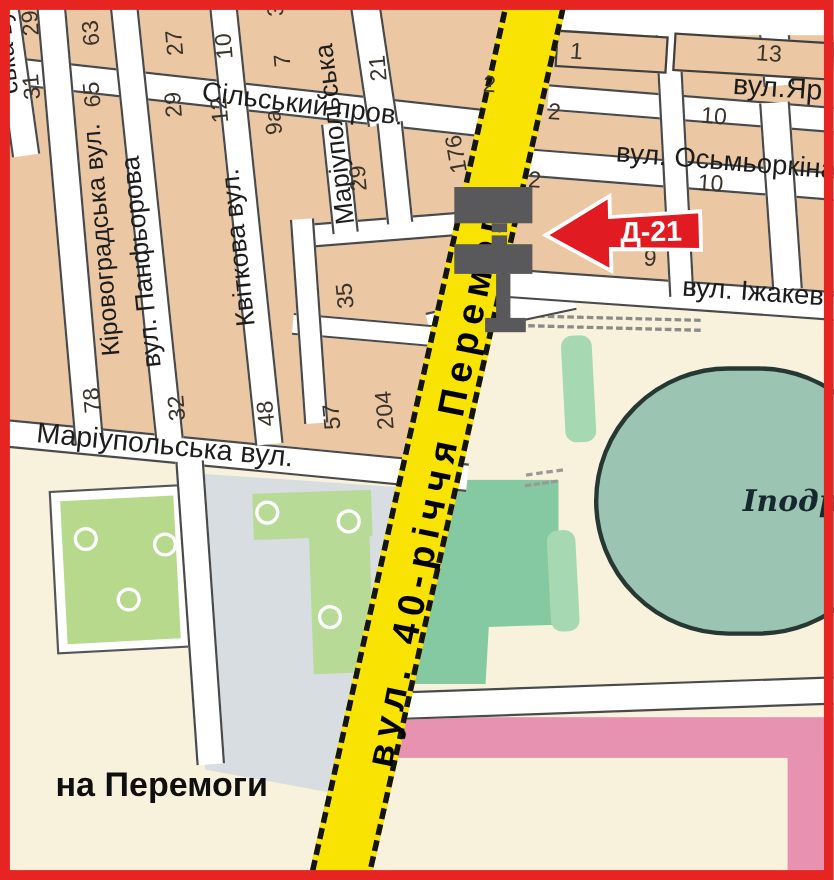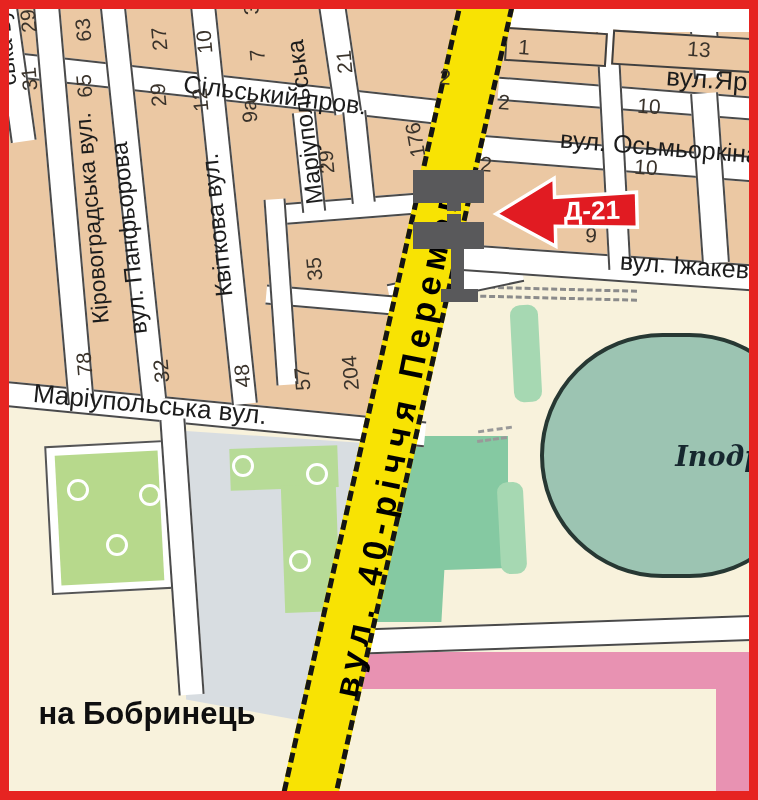--- a/index.html
+++ b/index.html
@@ -102,21 +102,21 @@
       <div class="lbl k-street" style="left: 275px; top: 95px; font-size: 25px; transform: translate(-50%, -50%) rotate(7deg);">Сільський пров.</div>
       <div class="lbl k-street" style="left: 92px; top: 218px; font-size: 23px; transform: translate(-50%, -50%) rotate(-95deg);">Кіровоградська вул.</div>
       <div class="lbl k-street" style="left: 129px; top: 238px; font-size: 24px; transform: translate(-50%, -50%) rotate(-96deg);">вул. Панфьорова</div>
       <div class="lbl k-street" style="left: 217px; top: 225px; font-size: 24px; transform: translate(-50%, -50%) rotate(-96deg);">Квіткова вул.</div>
       <div class="lbl k-street" style="left: 305px; top: 122px; font-size: 24px; transform: translate(-50%, -50%) rotate(-97deg);">Маріупольська</div>
       <div class="lbl k-street" style="left: 150px; top: 404px; font-size: 26px; transform: translate(-50%, -50%) rotate(5.5deg);">Маріупольська вул.</div>
       <div class="lbl k-street" style="left: 707px; top: 79px; font-size: 26px; transform: translate(-50%, -50%) rotate(4deg);">вул.Яр</div>
       <div class="lbl k-street" style="left: 660px; top: 147px; font-size: 25px; transform: translate(-50%, -50%) rotate(4.5deg);">вул. Осьмьоркіна</div>
       <div class="lbl k-street" style="left: 705px; top: 267px; font-size: 25px; transform: translate(-50%, -50%) rotate(4deg);">вул. Іжакевича</div>
       <div class="lbl k-street" style="left: 4px; top: 38px; font-size: 23px; transform: translate(-50%, -50%) rotate(-96deg);">ська вул.</div>
-      <div class="lbl k-big" style="left: 147px; top: 713px; font-size: 31px; transform: translate(-50%, -50%) rotate(0deg);">на Бобринець</div>
+      <div class="lbl k-big" style="left: 147px; top: 713px; font-size: 31px; transform: translate(-50%, -50%) rotate(0deg);">на Перемоги</div>
       <div class="lbl k-venue" style="left: 741px; top: 456px; font-size: 27px; transform: translate(-50%, -50%) rotate(0deg);">Іподром</div>
       <div class="lbl k-number" style="left: 28px; top: 21px; font-size: 21px; transform: translate(-50%, -50%) rotate(-95deg);">29</div>
       <div class="lbl k-number" style="left: 29px; top: 79px; font-size: 21px; transform: translate(-50%, -50%) rotate(-95deg);">31</div>
       <div class="lbl k-number" style="left: 83px; top: 30px; font-size: 21px; transform: translate(-50%, -50%) rotate(-95deg);">63</div>
       <div class="lbl k-number" style="left: 84px; top: 86px; font-size: 21px; transform: translate(-50%, -50%) rotate(-95deg);">65</div>
       <div class="lbl k-number" style="left: 159px; top: 39px; font-size: 21px; transform: translate(-50%, -50%) rotate(-95deg);">27</div>
       <div class="lbl k-number" style="left: 158px; top: 95px; font-size: 21px; transform: translate(-50%, -50%) rotate(-95deg);">29</div>
       <div class="lbl k-number" style="left: 204px; top: 42px; font-size: 21px; transform: translate(-50%, -50%) rotate(-95deg);">10</div>
       <div class="lbl k-number" style="left: 200px; top: 100px; font-size: 21px; transform: translate(-50%, -50%) rotate(-95deg);">12</div>
       <div class="lbl k-number" style="left: 257px; top: 55px; font-size: 21px; transform: translate(-50%, -50%) rotate(-95deg);">7</div>

